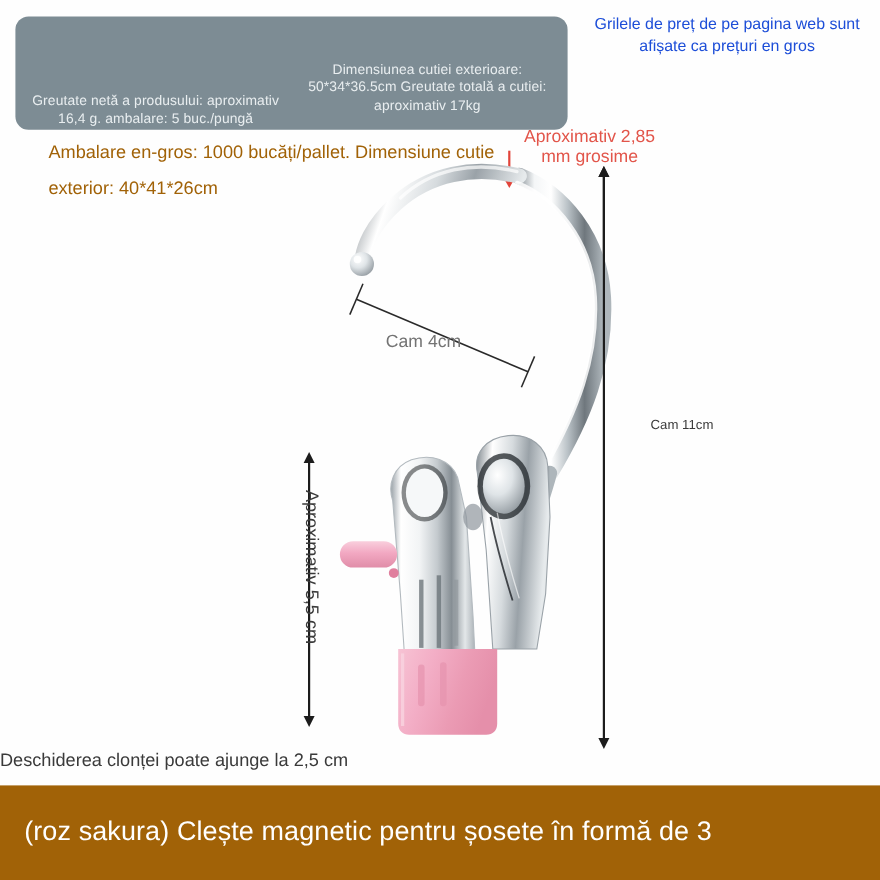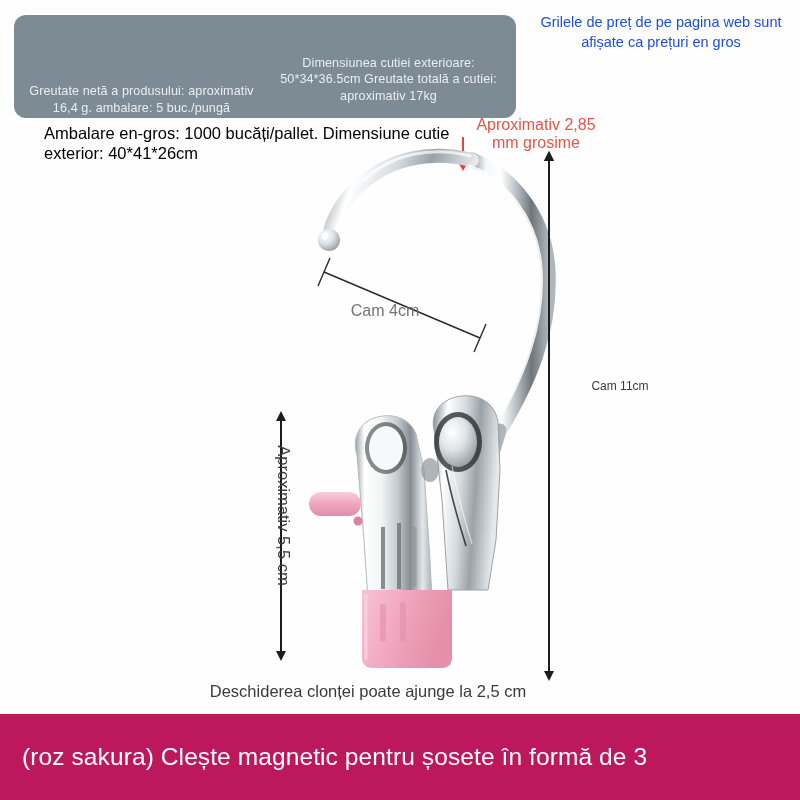--- a/index.html
+++ b/index.html
@@ -50,23 +50,23 @@
     color: #1d4ed8;
     font-size: 14.5px;
     line-height: 20px;
   }
 
   
   .wholesale {
     position: absolute;
     left: 44px; top: 123px;
     width: 420px;
-    color: #000000;
+    color: #a16207;
     font-size: 16.5px;
-    line-height: 20px;
+    line-height: 32px;
   }
 
   
   .thickness-note {
     position: absolute;
     left: 470px; top: 116px;
     width: 132px;
     text-align: center;
     color: #e2554a;
     font-size: 16px;
@@ -180,31 +180,31 @@
     color: #737373;
     font-size: 16px;
     line-height: 21px;
   }
 
   
   .bottom-caption {
     position: absolute;
     left: 0; top: 682px;
     width: 736px;
-    text-align: center;
+    text-align: left;
     color: #3a3a3a;
     font-size: 16.5px;
   }
 
   
   .banner {
     position: absolute;
     left: 0; bottom: 0;
     width: 800px; height: 86px;
-    background: #be185d;
+    background: #a16207;
     display: flex;
     align-items: center;
     padding-left: 22px;
     overflow: hidden;
   }
   .banner-text {
     color: #ffffff;
     font-size: 24.5px;
     white-space: nowrap;
     letter-spacing: .1px;

